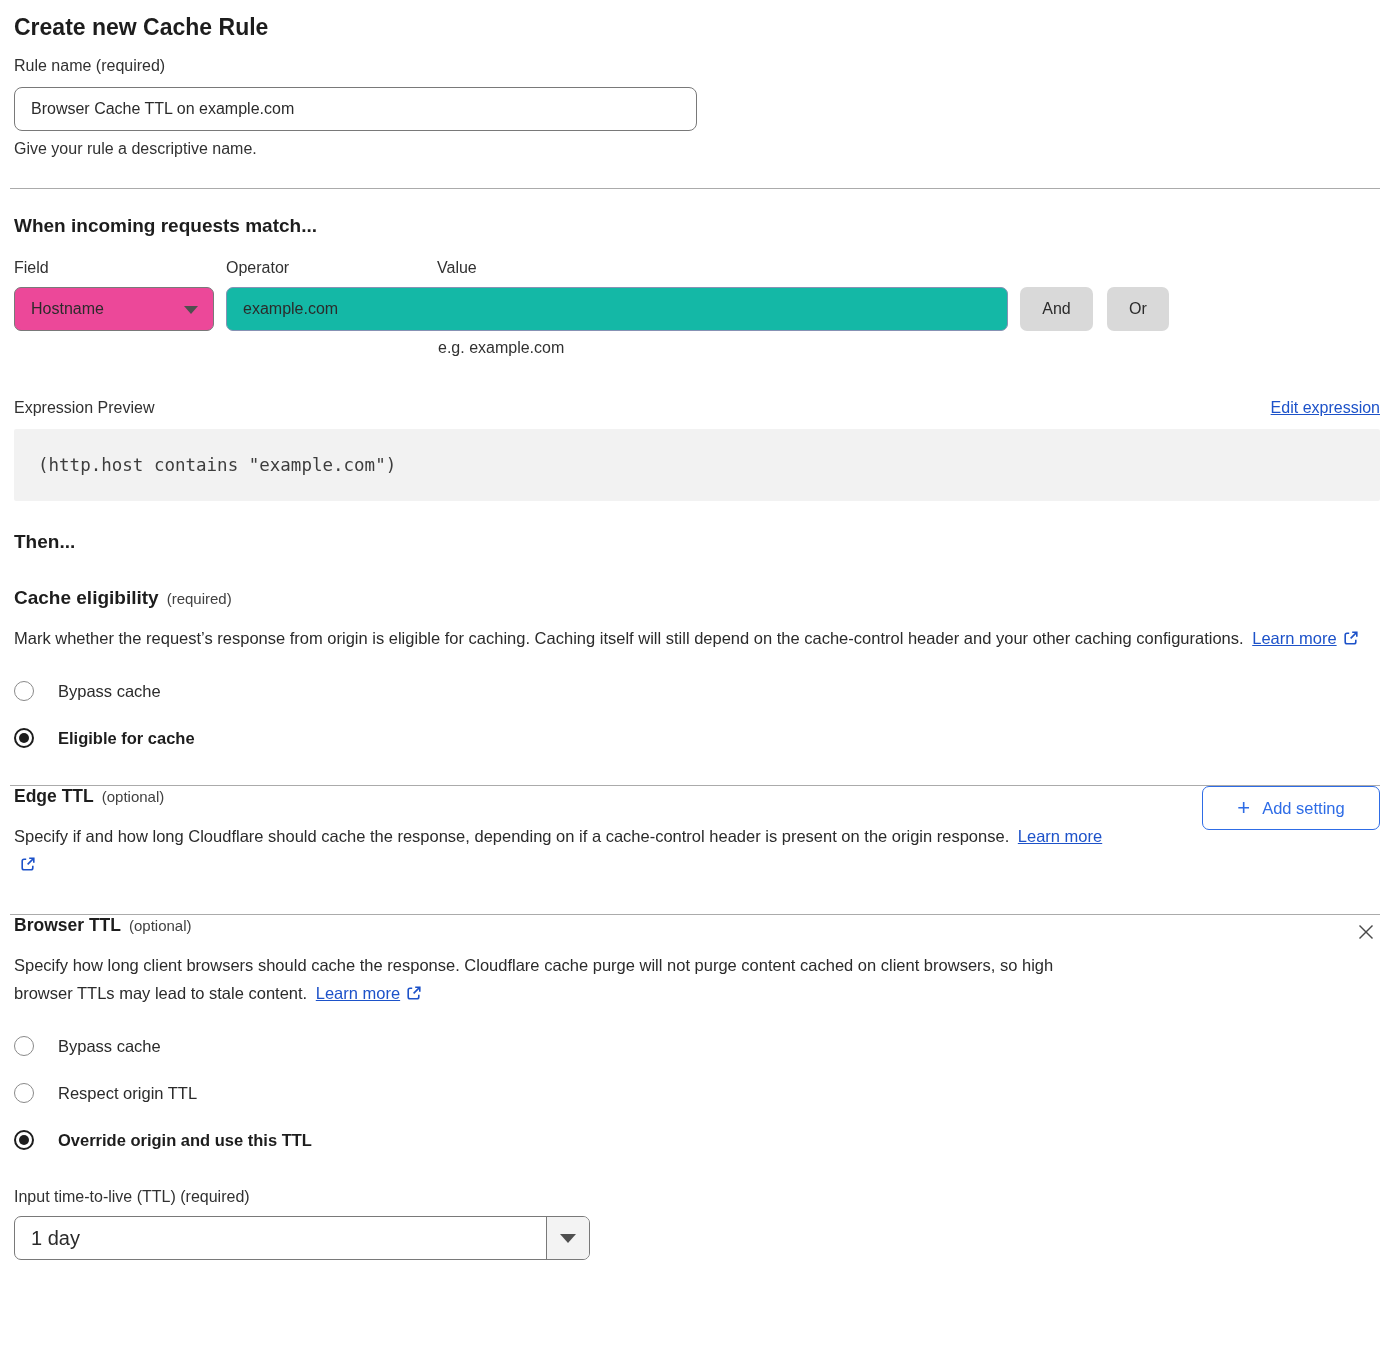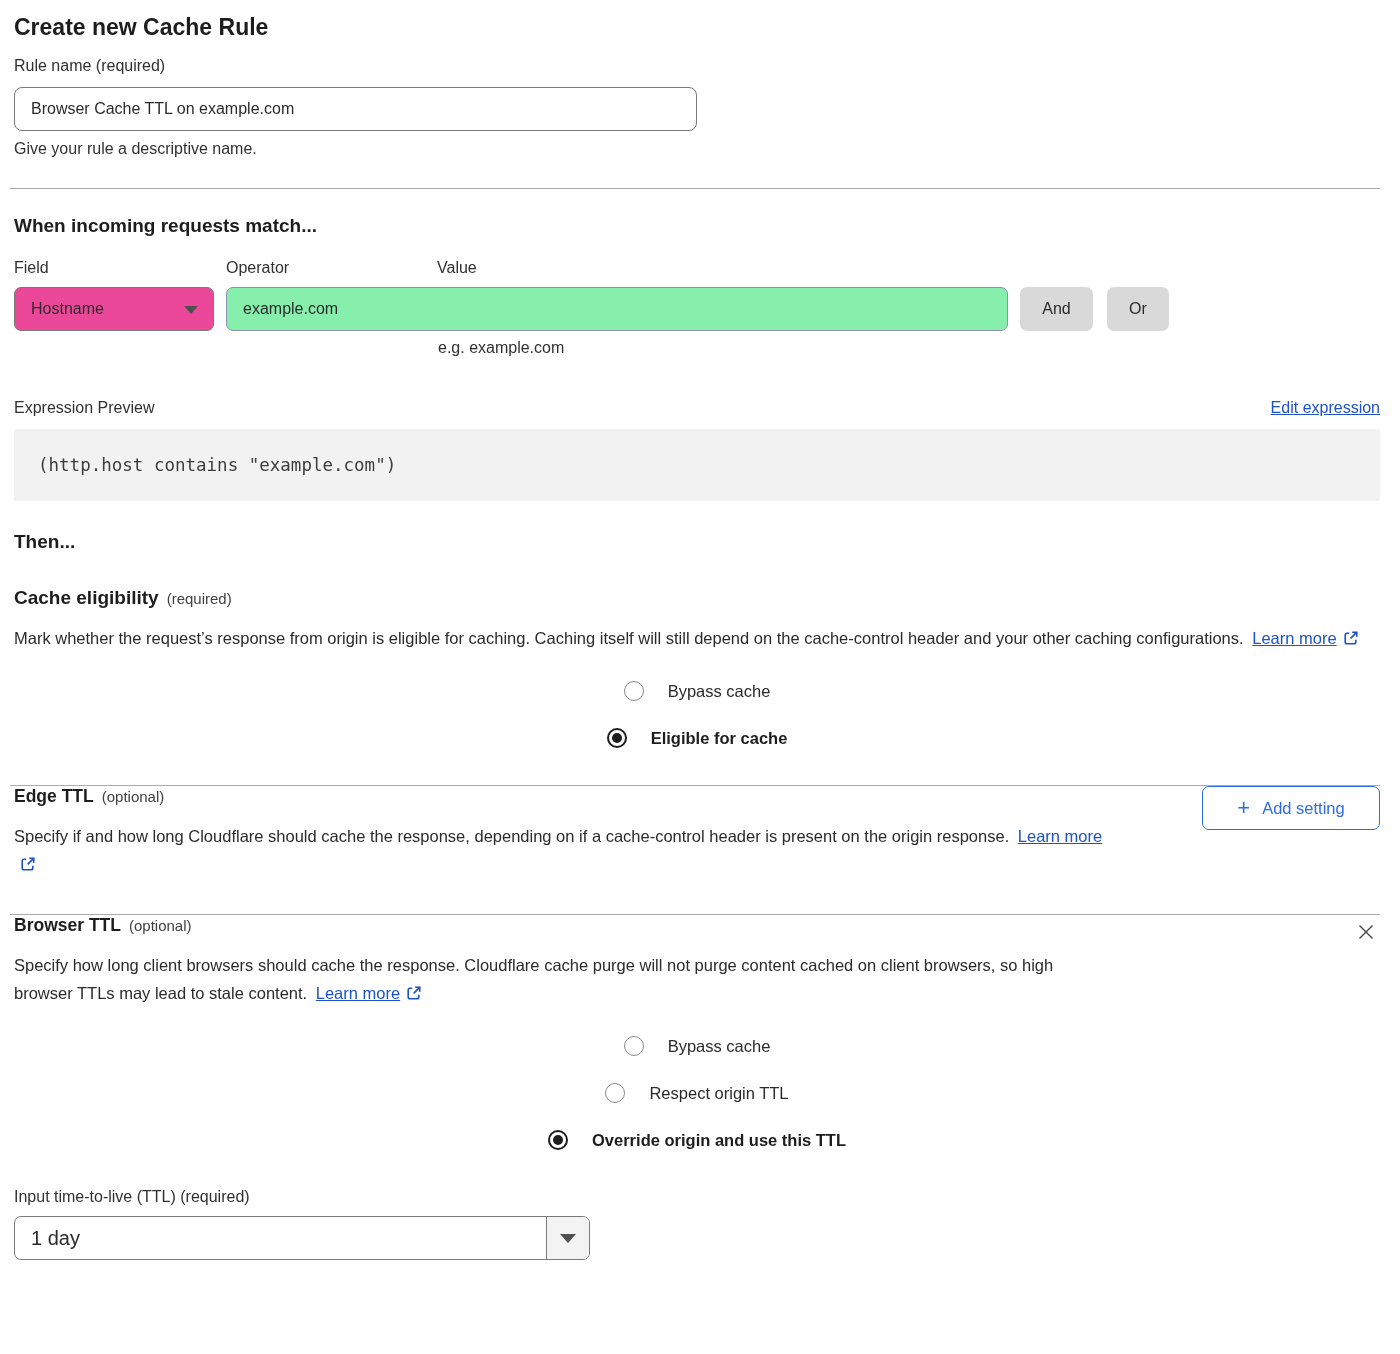--- a/index.html
+++ b/index.html
@@ -39,21 +39,21 @@
     cursor:pointer;
   }
   .sel-field { width:200px; margin-right:12px; }
   .sel-operator { width:199px; margin-right:12px; }
   .chevron {
     position:absolute; right:15px; top:50%; margin-top:-3px;
     width:0; height:0; border-left:7px solid transparent; border-right:7px solid transparent;
     border-top:8px solid #4f4f4f;
   }
   .value-input {
-    width:782px; border:1px solid #8792b4; background:#86efac; border-radius:7px;
+    width:782px; border:1px solid #8792b4; background:#14b8a6; border-radius:7px;
   }
   .andor-btn {
     height:44px; border:none; border-radius:7px; background:#d9d9d9;
     font-family:"Liberation Sans", sans-serif;
     font-size:16px; color:#2b2b2b; cursor:pointer;
   }
   .and-btn { width:73px; margin-left:12px; }
   .or-btn  { width:62px; margin-left:14px; }
   .value-helper { margin-left:424px; margin-top:8px; }
 
@@ -73,21 +73,21 @@
   .sub-title-sm { font-size:17.5px; font-weight:bold; color:#1d1d1d; }
   .qualifier { font-size:15px; color:#414141; margin-left:8px; }
 
   p.description { font-size:16.5px; line-height:28px; color:#2b2b2b; margin-top:15px; }
   .desc-narrow { max-width:1095px; }
   .desc-wide { max-width:1345px; }
   a.learn-more { color:#1d52c9; text-decoration:underline; cursor:pointer; }
   .ext-icon { display:inline-block; vertical-align:-2px; margin-left:6px; }
 
   
-  .radio-row { display:flex; align-items:center; margin-top:27px; cursor:pointer;justify-content:center; }
+  .radio-row { display:flex; align-items:center; margin-top:27px; cursor:pointer; }
   .radio-circle {
     width:20px; height:20px; border-radius:50%; border:1.5px solid #8a8a8a;
     background:#fff; flex:0 0 auto; position:relative;
   }
   .radio-row.selected .radio-circle { border:2px solid #1d1d1d; }
   .radio-row.selected .radio-circle::after {
     content:""; position:absolute; left:50%; top:50%; width:10px; height:10px;
     margin:-5px 0 0 -5px; border-radius:50%; background:#1d1d1d;
   }
   .radio-label { font-size:16.5px; margin-left:24px; color:#2b2b2b; }

